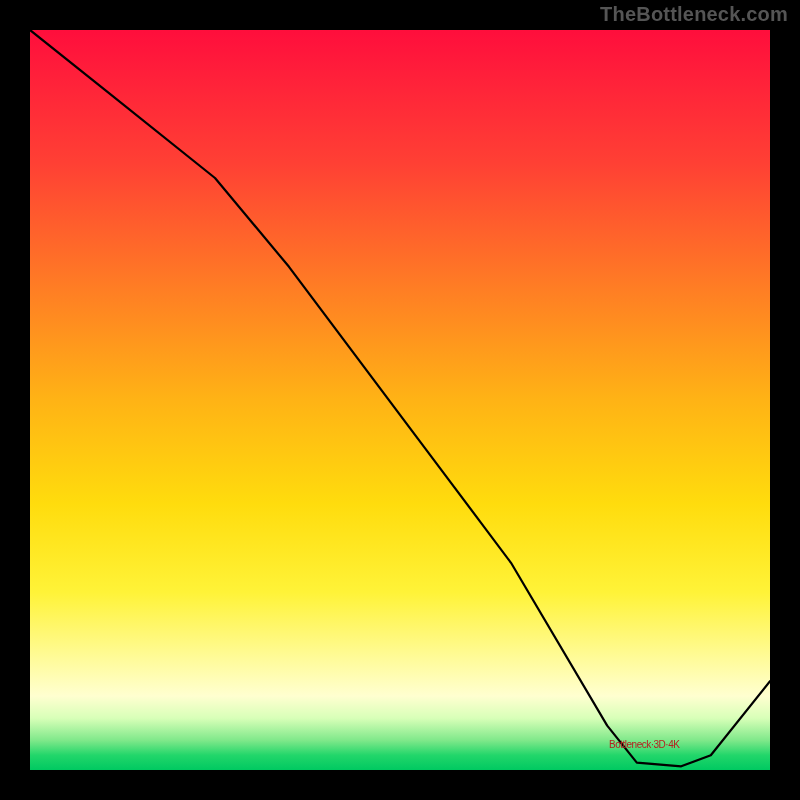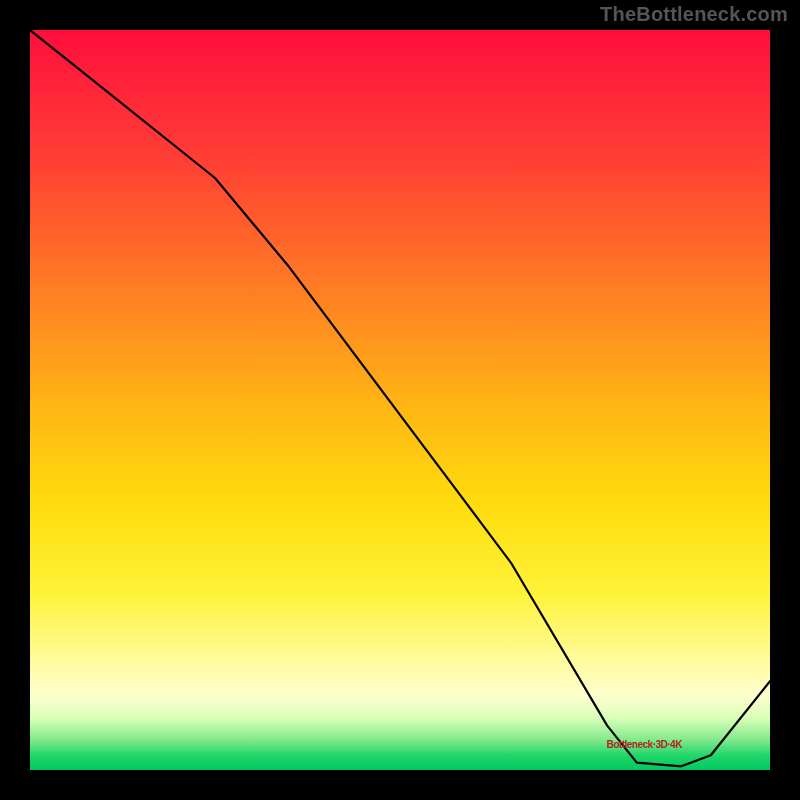--- a/index.html
+++ b/index.html
@@ -60,21 +60,21 @@
   .overlay-svg {
     position: absolute;
     inset: 0;
     width: 100%;
     height: 100%;
   }
   .annotation {
     position: absolute;
     color: #b52020;
     font-size: 10px;
-    font-weight: 700;
+    font-weight: 400;
     letter-spacing: -0.5px;
     white-space: nowrap;
     transform: translate(-50%, -50%);
     user-select: none;
   }
 </style>
 </head>
 <body>
 
 <div class="frame">

